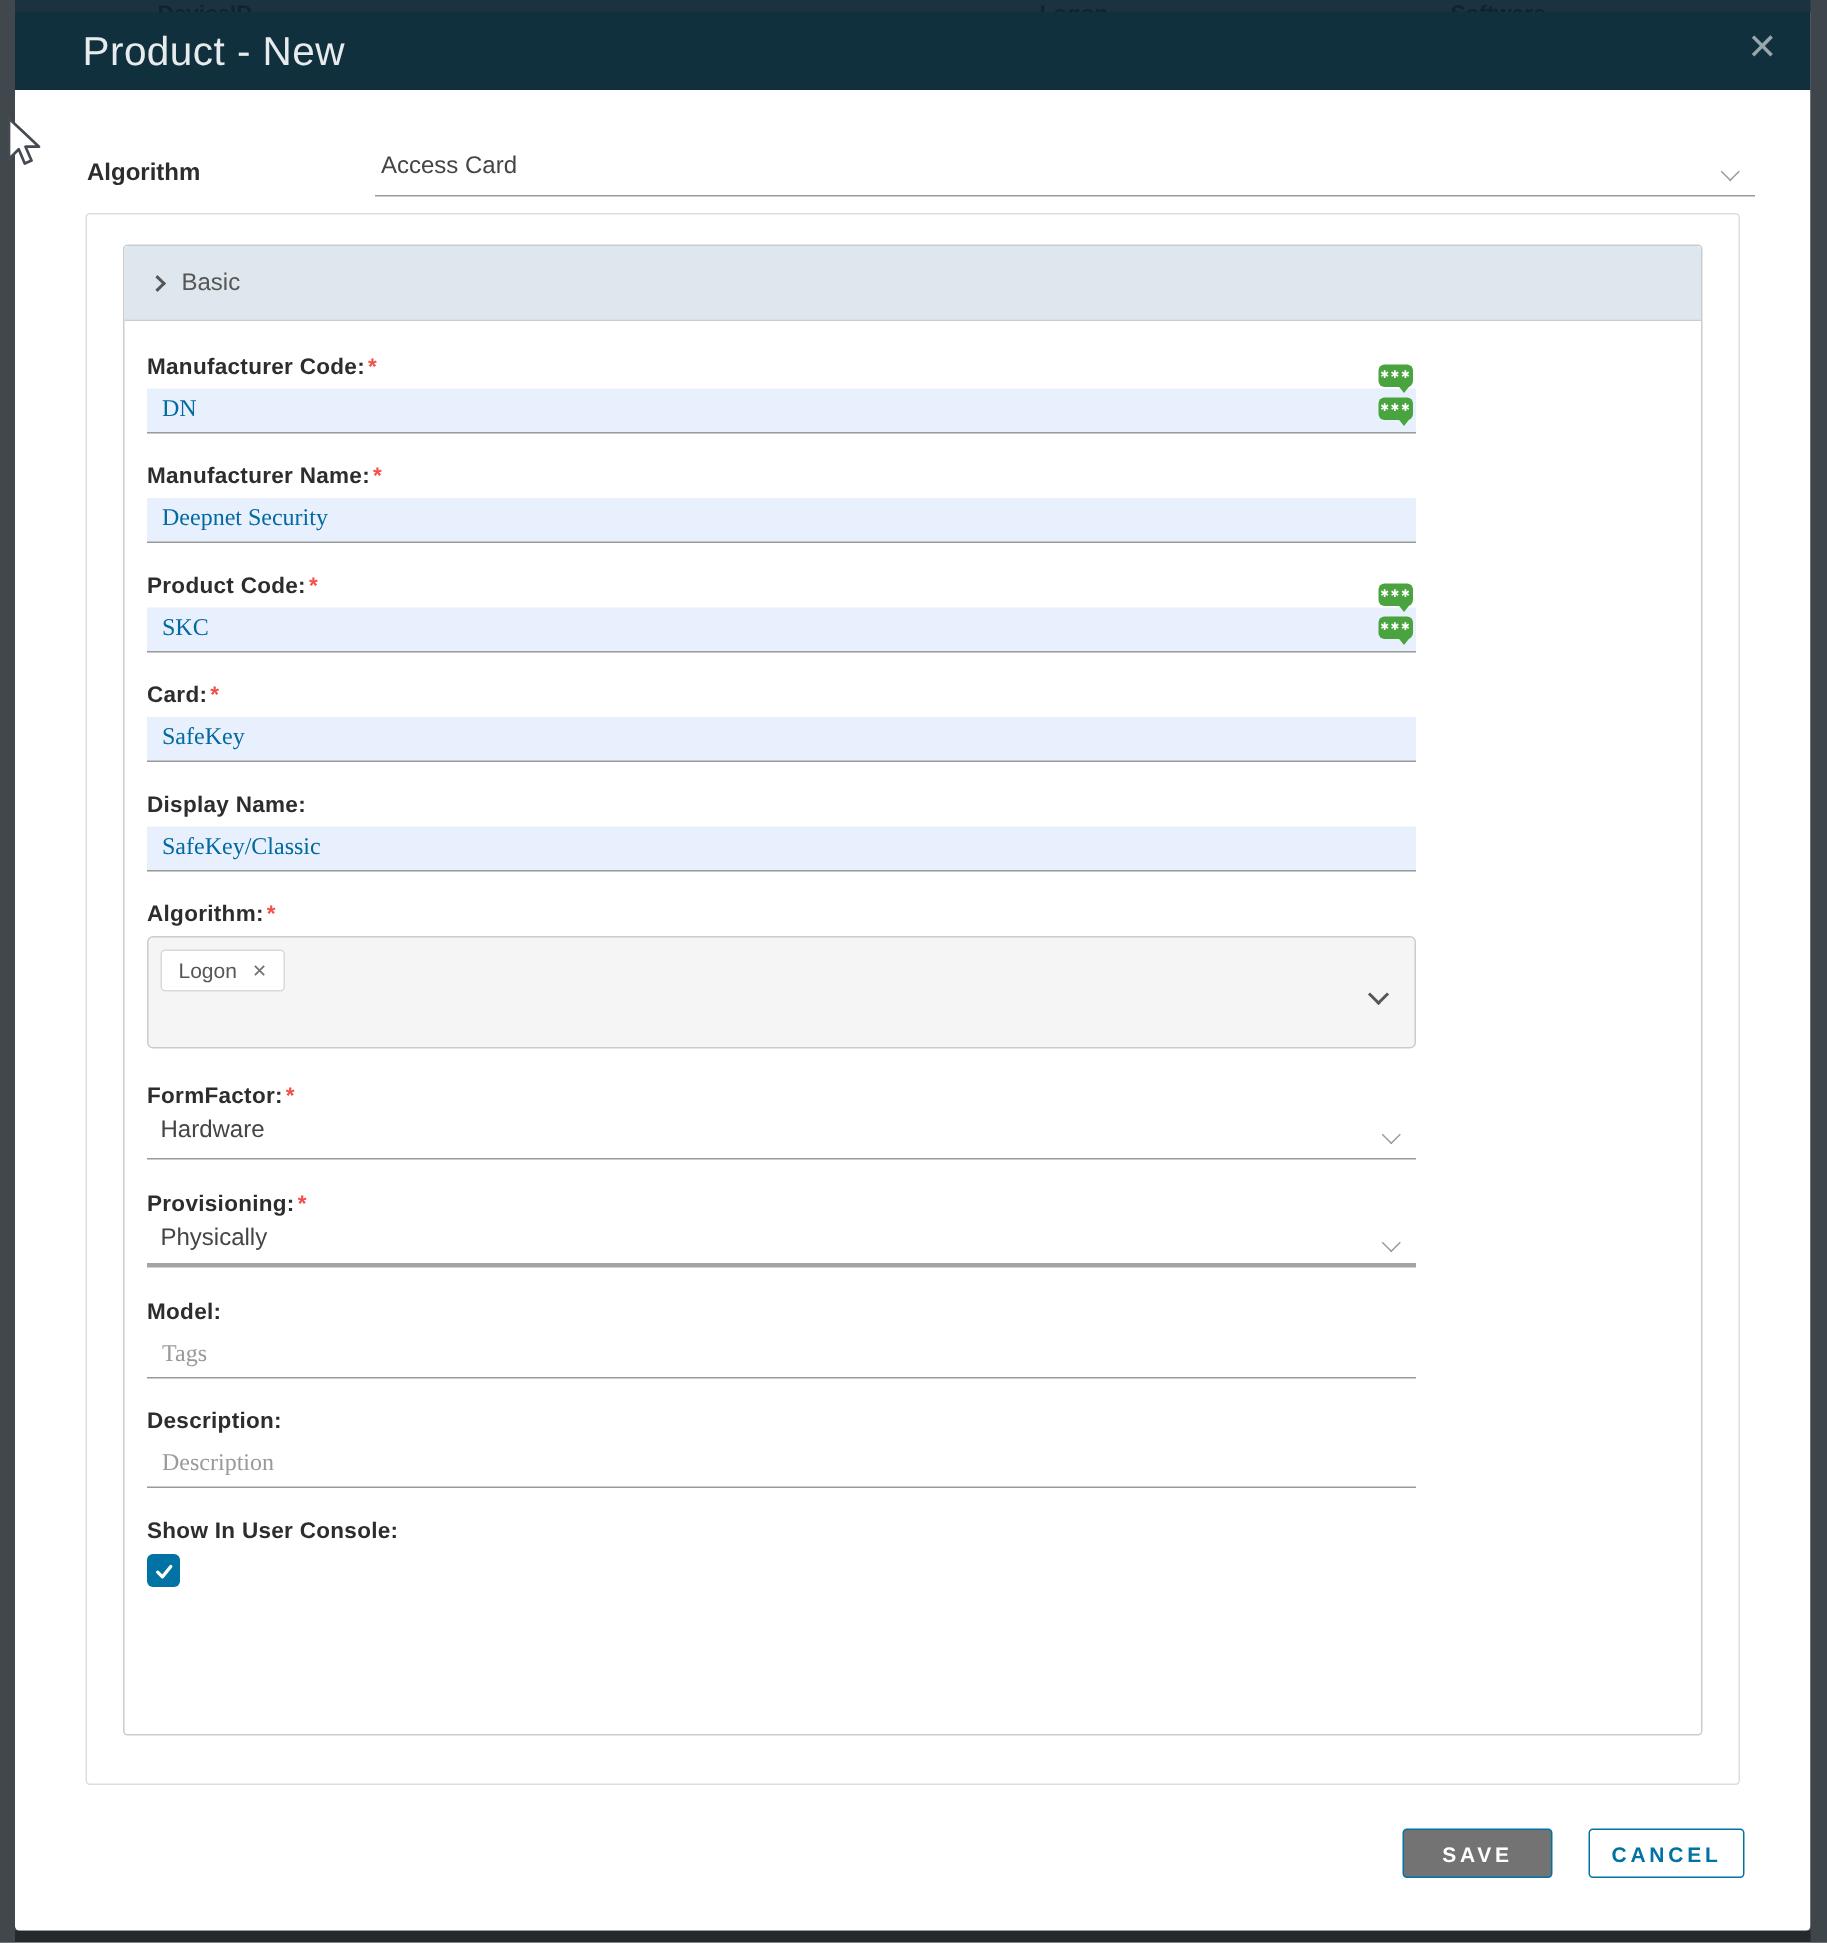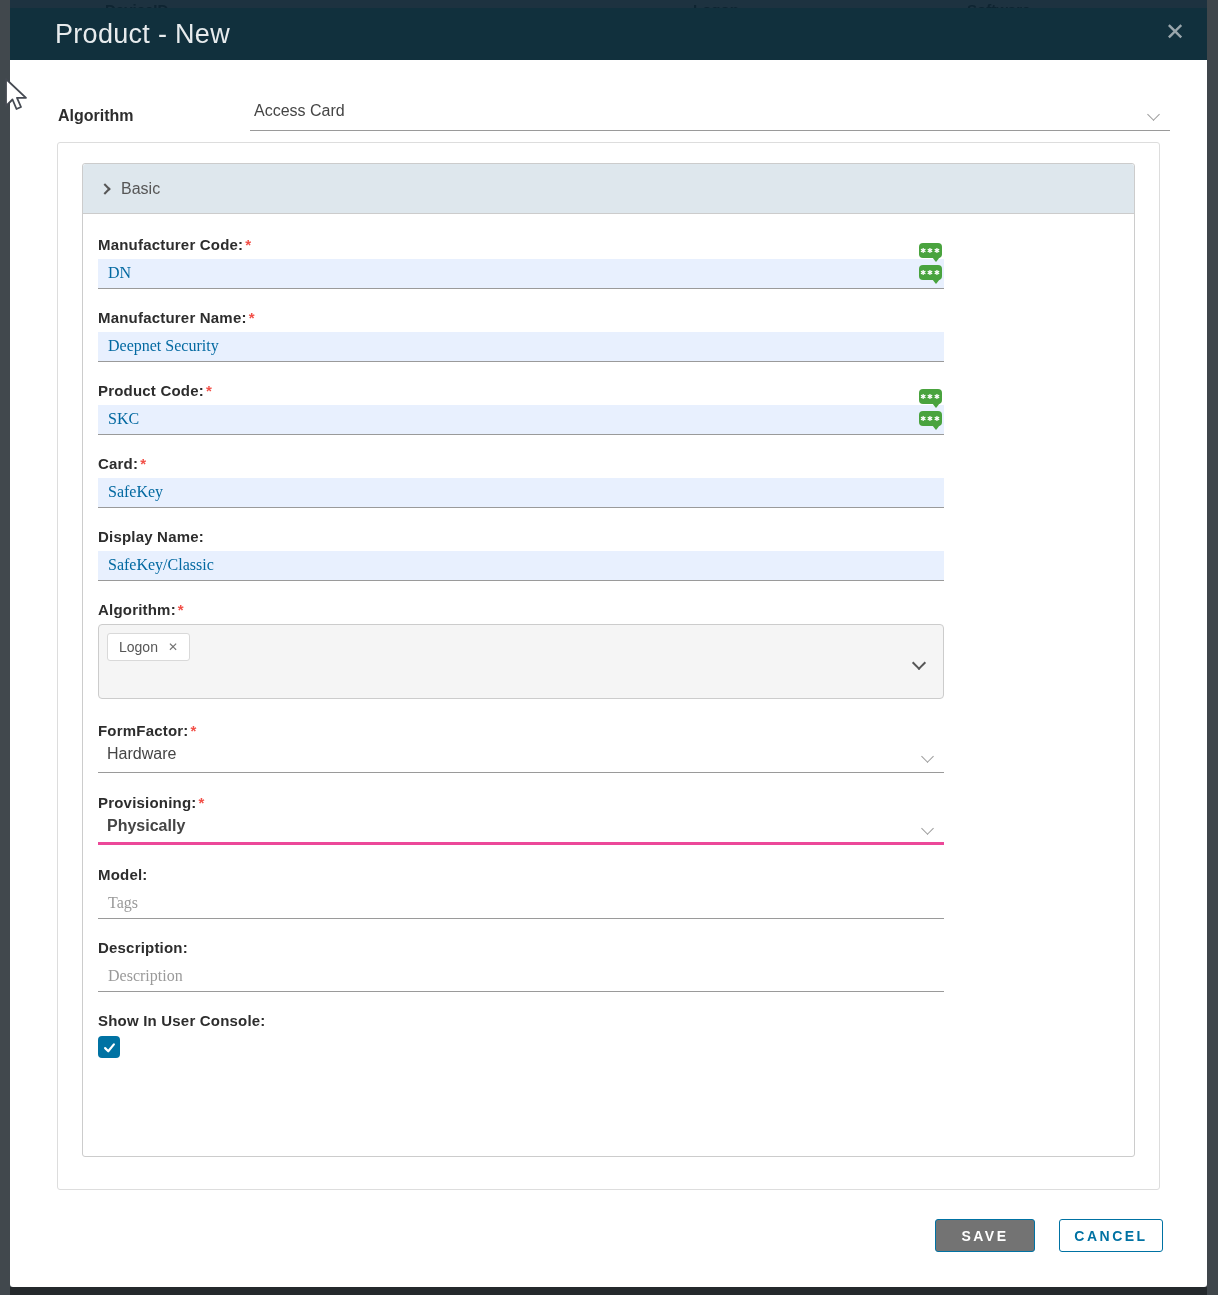--- a/index.html
+++ b/index.html
@@ -55,21 +55,21 @@
   
   .multiselect { position:relative; width:100%; height:75px; background:#f5f5f5; border:1px solid #ccc; border-radius:4px; padding:8px; cursor:pointer; }
   .chip { display:inline-flex; align-items:center; background:#fff; border:1px solid #d9d9d9; border-radius:3px; padding:5px 11px; }
   .chip-label { font-size:14px; color:#565656; }
   .chip-remove { font-size:12px; color:#737373; margin-left:10px; cursor:pointer; }
   .ms-chev { position:absolute; right:19px; top:33px; width:10px; height:10px; border-right:2px solid #565656; border-bottom:2px solid #565656; transform:rotate(45deg); }
 
   
   .select { position:relative; width:100%; height:28px; border-bottom:1px solid #9a9a9a; display:flex; align-items:flex-start; padding-left:9px; cursor:pointer; }
   .select .sel-value { font-size:16px; color:#454545; }
-  .select.focused { border-bottom:3px solid #ec4899;font-weight:bold; }
+  .select.focused { border-bottom:3px solid #a3a3a3; }
 
   .field.tight { margin-bottom:21px; }
   .field.fn { margin-bottom:23px; }
 
   
   .checkbox { display:inline-flex; width:22px; height:22px; background:#0072a3; border-radius:4px; align-items:center; justify-content:center; cursor:pointer; margin-top:1px; }
 
   
   .footer { position:absolute; right:44px; top:1211px; display:flex; gap:24px; }
   .btn { height:33px; border-radius:3px; font-family:"Liberation Sans", sans-serif; font-size:14px; font-weight:bold; letter-spacing:2.5px; display:flex; align-items:center; justify-content:center; cursor:pointer; }

